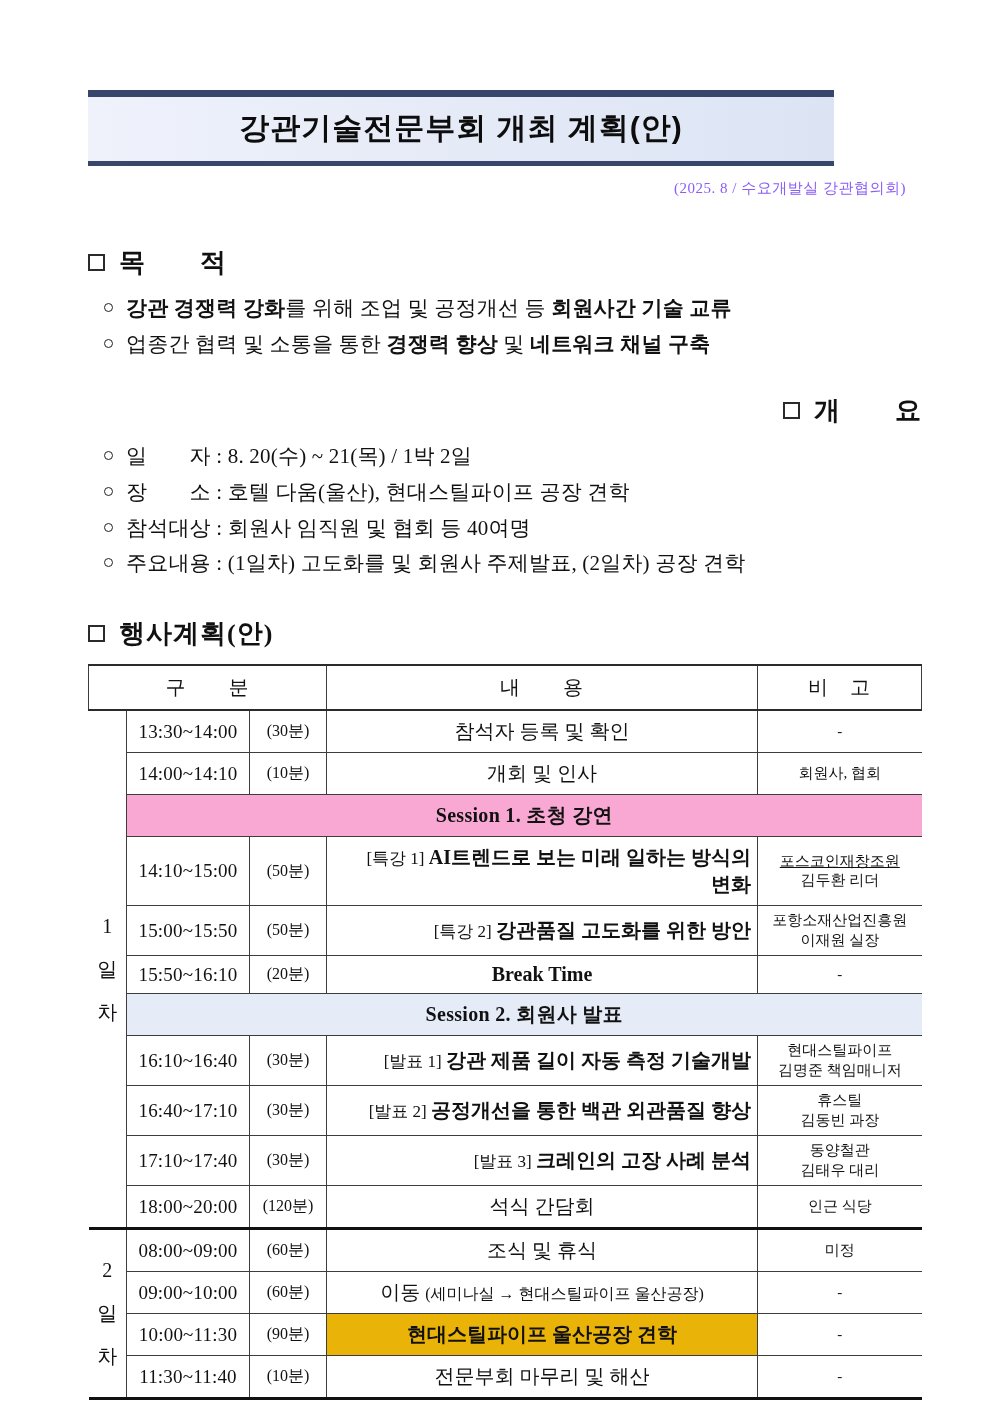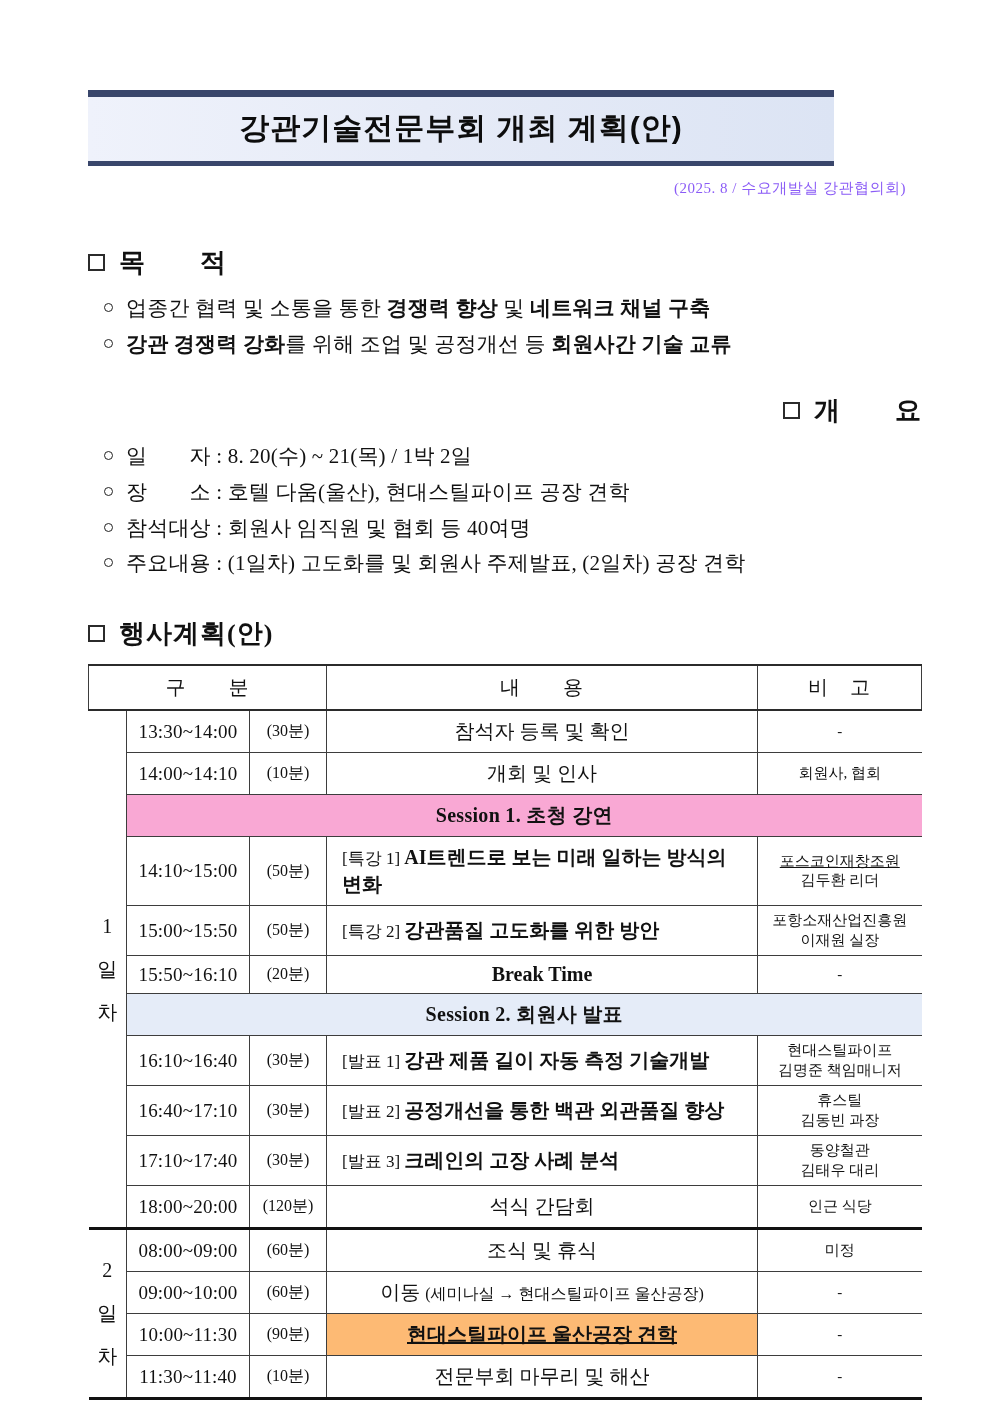--- a/index.html
+++ b/index.html
@@ -75,21 +75,21 @@
     border:1px solid #3d3d3d;
     padding:6px 4px; text-align:center; vertical-align:middle;
   }
   .schedule td.day-cell {
     border-left:none; font-size:20px; line-height:2.15; background:#fff;
   }
   .schedule td.note-cell { border-right:none; font-size:15px; line-height:1.3; padding:5px 2px; }
   .schedule td.time-cell { font-size:19px; letter-spacing:0.2px; padding:7px 2px;text-align:center; }
   .schedule td.dur-cell { font-size:16px; padding:7px 0; }
   .schedule td.content-cell { font-size:20px; padding:7px 6px; }
-  .schedule td.content-cell.left { text-align:left; padding-left:15px; }
+  .schedule td.content-cell.left { text-align:right; padding-left:15px; }
   .schedule td.session-cell {
     border-right:none; font-size:20px; font-weight:700; letter-spacing:0.3px; padding:7px 2px;
   }
   .schedule tr.group-last td { border-bottom:3px solid #111; }
   .schedule td.day-cell { border-bottom:3px solid #111; }
 </style>
 </head>
 <body>
 
 <div class="page">
@@ -99,25 +99,25 @@
   </div>
   <div class="date-line">(2025. 8 / 수요개발실 강관협의회)</div>
 
   <div class="section-heading heading-purpose">
     <span class="sq"></span>
     <span>목　　적</span>
   </div>
   <ul class="bullet-list" id="purpose-list">
       <li>
         <span class="circle"></span>
+        <span><span class="seg-b">강관 경쟁력 강화</span><span>를 위해 조업 및 공정개선 등 </span><span class="seg-b">회원사간 기술 교류</span></span>
+      </li>
+      <li>
+        <span class="circle"></span>
         <span><span>업종간 협력 및 소통을 통한 </span><span class="seg-b">경쟁력 향상</span><span> 및 </span><span class="seg-b">네트워크 채널 구축</span></span>
-      </li>
-      <li>
-        <span class="circle"></span>
-        <span><span class="seg-b">강관 경쟁력 강화</span><span>를 위해 조업 및 공정개선 등 </span><span class="seg-b">회원사간 기술 교류</span></span>
       </li>
     </ul>
 
   <div class="section-heading heading-overview">
     <span class="sq"></span>
     <span>개　　요</span>
   </div>
   <ul class="bullet-list" id="overview-list">
       <li>
         <span class="circle"></span>
@@ -263,21 +263,21 @@
           <td class="time-cell">09:00~10:00</td>
           <td class="dur-cell">(60분)</td>
           <td class="content-cell"><span>이동 </span><span class="seg-small">(세미나실 → 현대스틸파이프 울산공장)</span></td>
           <td class="note-cell">
             <div><span>-</span></div>
           </td>
         </tr>
         <tr>
           <td class="time-cell">10:00~11:30</td>
           <td class="dur-cell">(90분)</td>
-          <td class="content-cell" style="background: #fdba74; text-decoration: underline;"><span class="seg-b">현대스틸파이프 울산공장 견학</span></td>
+          <td class="content-cell" style="background: #eab308;"><span class="seg-b">현대스틸파이프 울산공장 견학</span></td>
           <td class="note-cell">
             <div><span>-</span></div>
           </td>
         </tr>
         <tr class="group-last">
           <td class="time-cell">11:30~11:40</td>
           <td class="dur-cell">(10분)</td>
           <td class="content-cell"><span>전문부회 마무리 및 해산</span></td>
           <td class="note-cell">
             <div><span>-</span></div>

